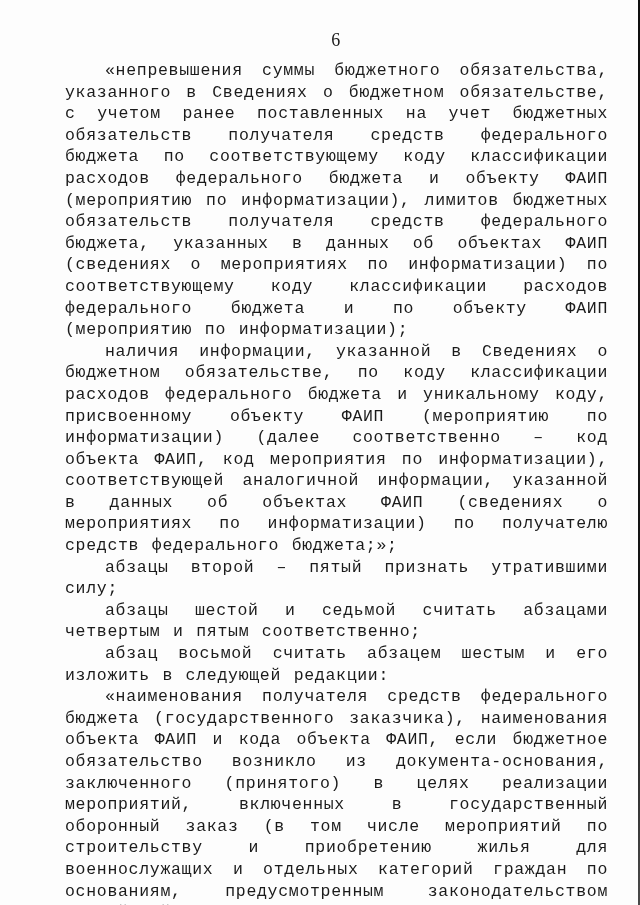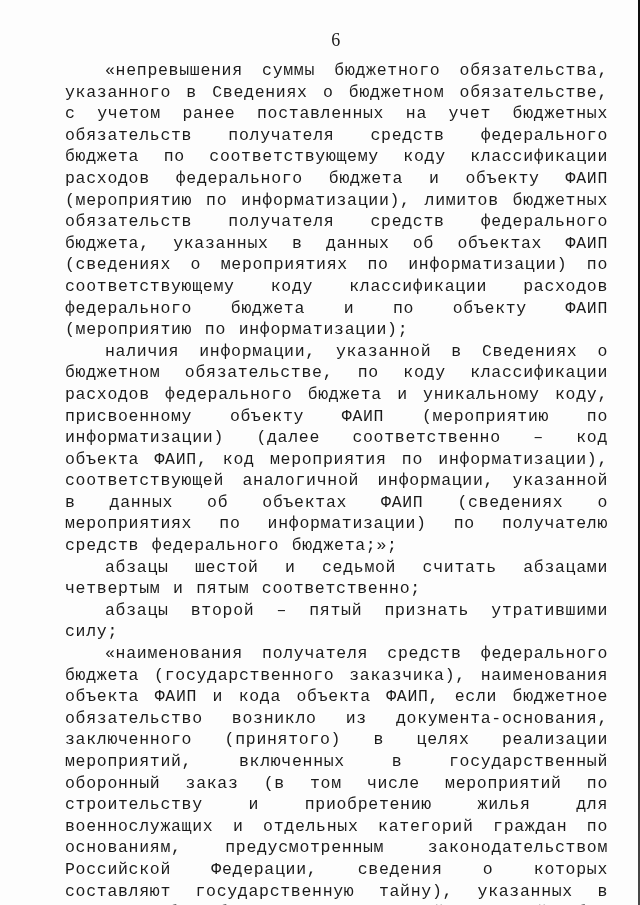--- a/index.html
+++ b/index.html
@@ -58,21 +58,22 @@
 </head>
 <body>
 
 <div class="page">
 
   <div class="page-number">6</div>
 
   <div class="body-text">
     <p>«непревышения суммы бюджетного обязательства, указанного в Сведениях о бюджетном обязательстве, с учетом ранее поставленных на учет бюджетных обязательств получателя средств федерального бюджета по соответствующему коду классификации расходов федерального бюджета и объекту ФАИП (мероприятию по информатизации), лимитов бюджетных обязательств получателя средств федерального бюджета, указанных в данных об объектах ФАИП (сведениях о мероприятиях по информатизации) по соответствующему коду классификации расходов федерального бюджета и по объекту ФАИП (мероприятию по информатизации);</p>
     <p>наличия информации, указанной в Сведениях о бюджетном обязательстве, по коду классификации расходов федерального бюджета и уникальному коду, присвоенному объекту ФАИП (мероприятию по информатизации) (далее соответственно – код объекта ФАИП, код мероприятия по информатизации), соответствующей аналогичной информации, указанной в данных об объектах ФАИП (сведениях о мероприятиях по информатизации) по получателю средств федерального бюджета;»;</p>
+    <p>абзацы второй – пятый признать утратившими силу;</p>
     <p>абзацы шестой и седьмой считать абзацами четвертым и пятым соответственно;</p>
-    <p>абзацы второй – пятый признать утратившими силу;</p>
+    <p>абзац восьмой считать абзацем шестым и его изложить в следующей редакции:</p>
     <p>«наименования получателя средств федерального бюджета (государственного заказчика), наименования объекта ФАИП и кода объекта ФАИП, если бюджетное обязательство возникло из документа-основания, заключенного (принятого) в целях реализации мероприятий, включенных в государственный оборонный заказ (в том числе мероприятий по строительству и приобретению жилья для военнослужащих и отдельных категорий граждан по основаниям, предусмотренным законодательством Российской Федерации, сведения о которых составляют государственную тайну), указанных в данных об объектах ФАИП одной строкой без детализации по объектам ФАИП и главным распорядителям средств федерального бюджета;»;</p>
     <p>дополнить изложить следующего содержания:</p>
   </div>
 
   <div class="scan-edge-line"></div>
 
 </div>
 
 </body></html>

